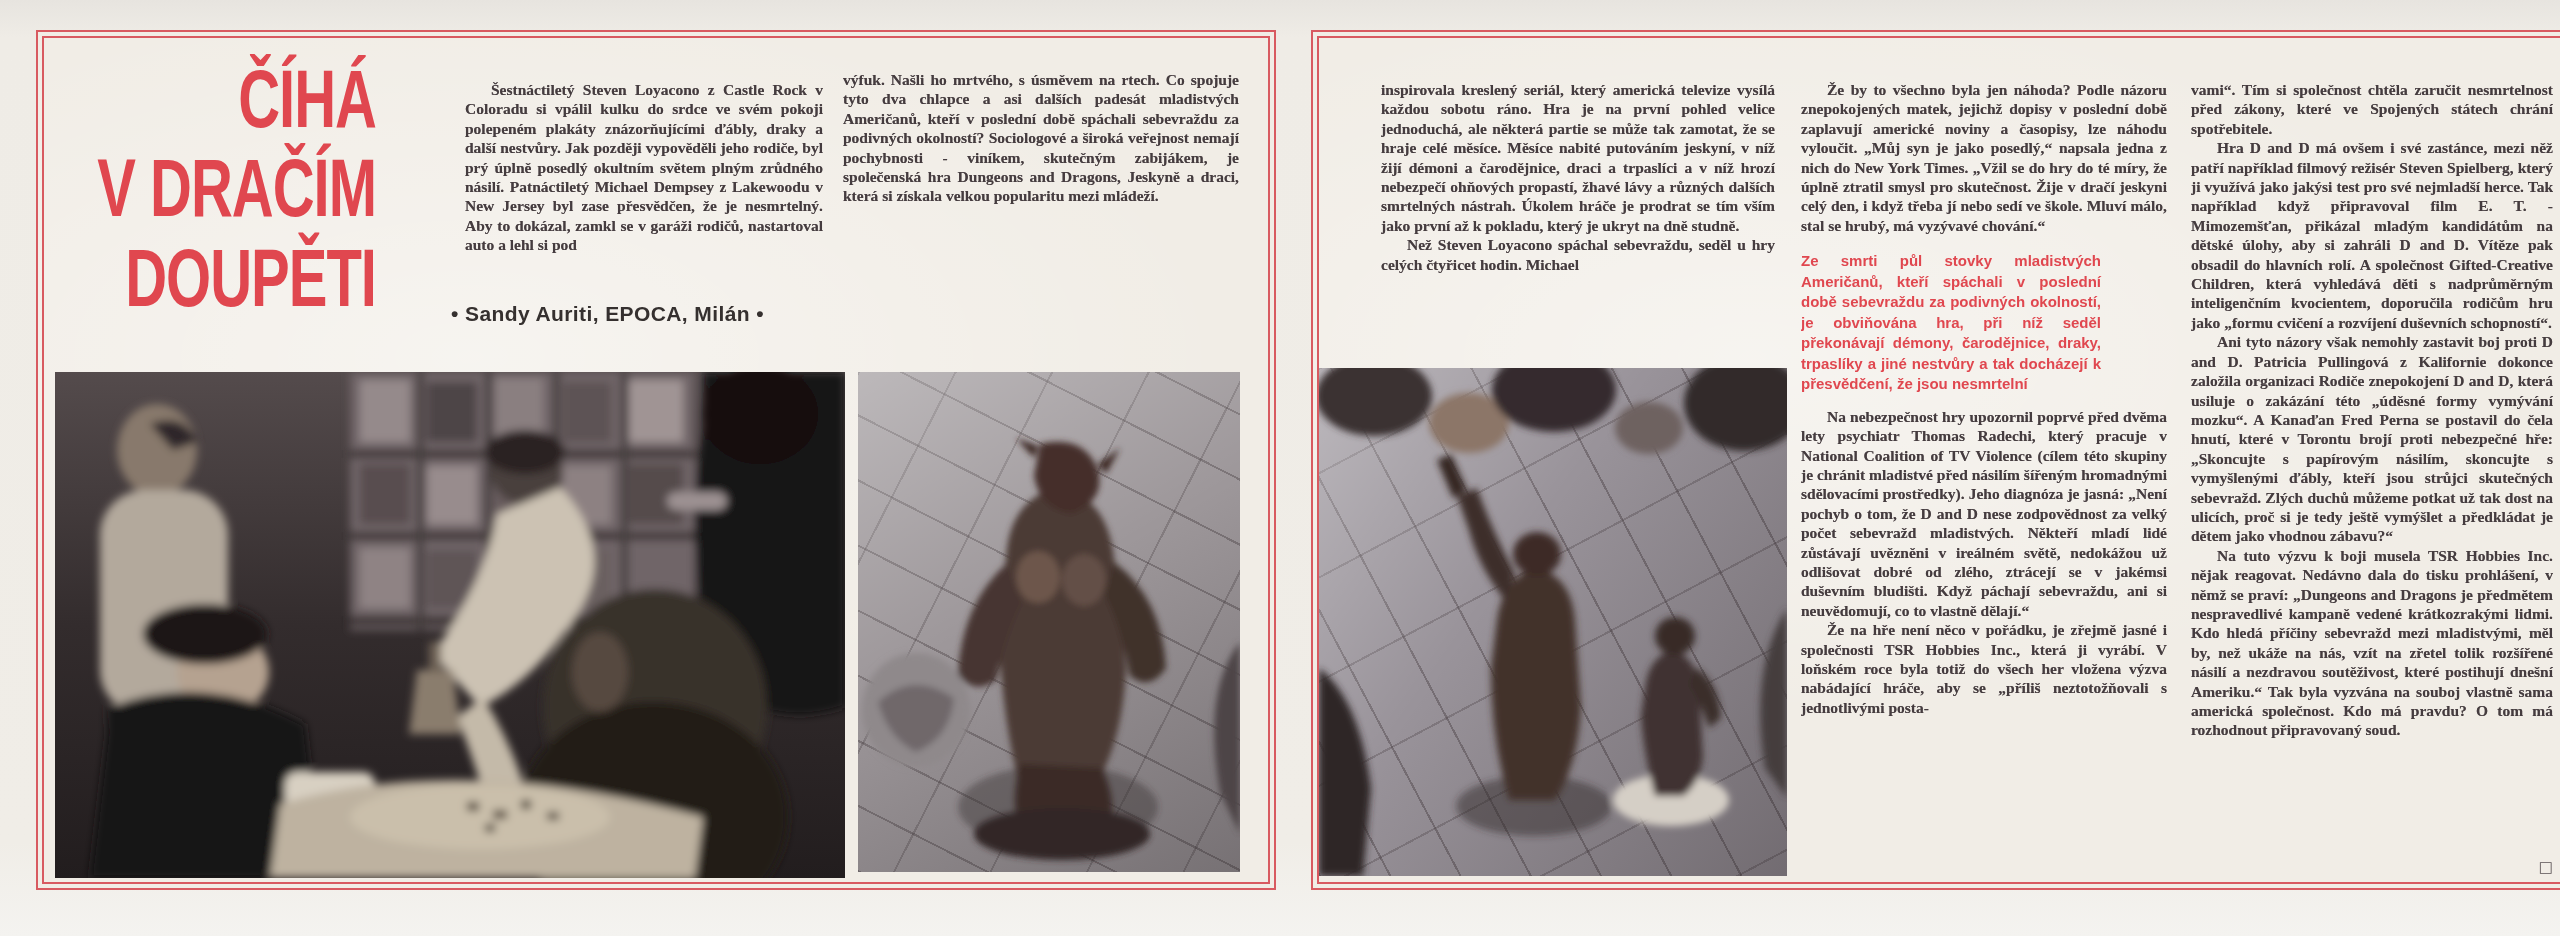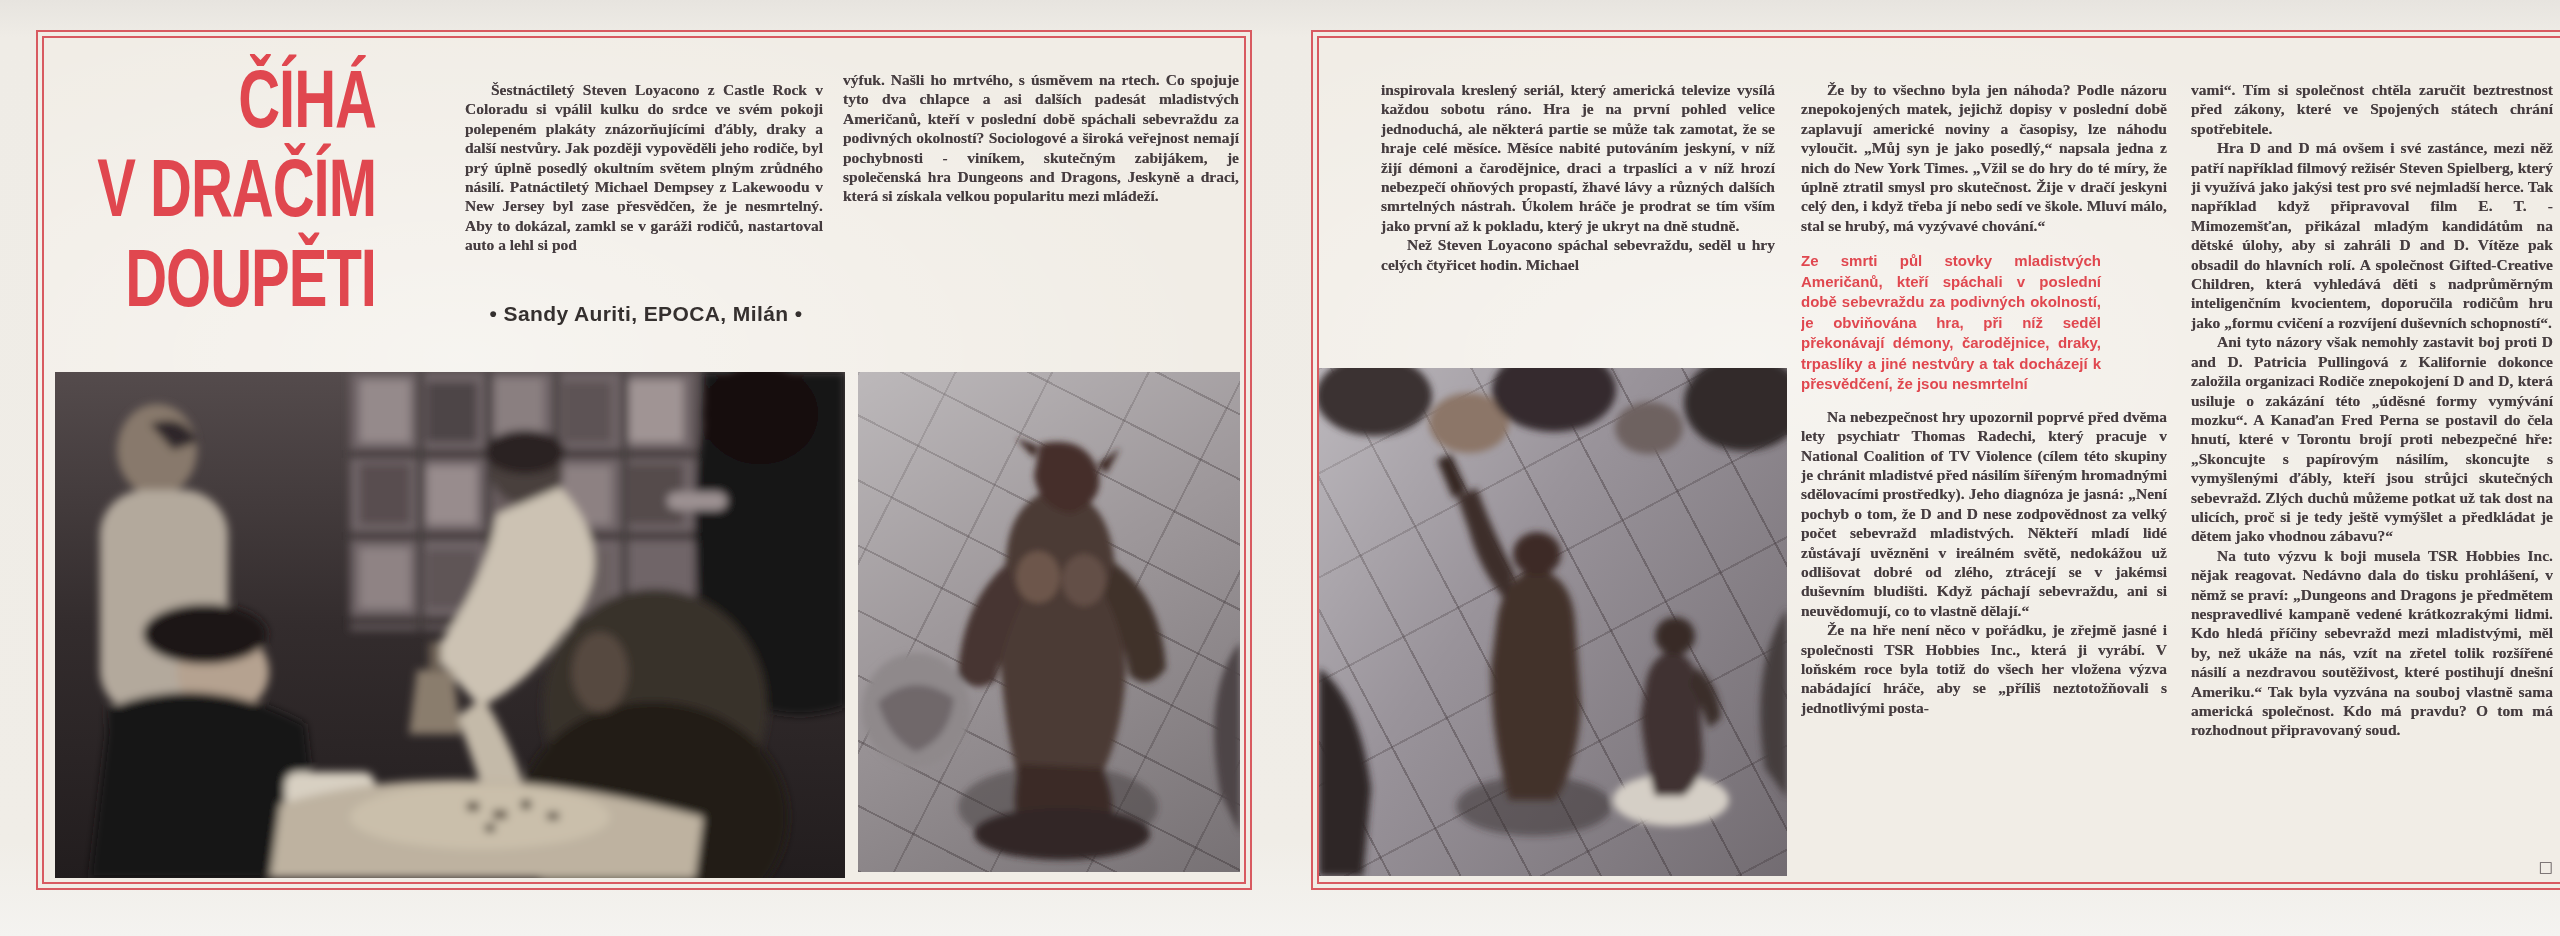--- a/index.html
+++ b/index.html
@@ -11,21 +11,21 @@
   html,body{margin:0;padding:0;}
   body{
     width:2560px;height:936px;position:relative;overflow:hidden;
     background:linear-gradient(180deg,#e7e4df 0%,#efece6 4%,#f0ede7 90%,#f4f3f0 100%);
     font-family:"Liberation Serif",serif;
   }
   .page{
     position:absolute;top:30px;height:860px;background:var(--paper);
     background-image:radial-gradient(1100px 520px at 35% 38%, rgba(255,255,255,.4), rgba(255,255,255,0) 70%);
   }
-  .page.left{left:36px;width:1216px;}
+  .page.left{left:36px;width:1216px;padding-left:24px;}
   .page.right{left:1311px;width:1262px;}
   .frame-outer{position:absolute;inset:0;border:2px solid var(--rule);pointer-events:none;}
   .frame-inner{position:absolute;inset:6px;border:2px solid var(--rule);pointer-events:none;}
 
   .title{
     position:absolute;left:18px;top:24px;width:322px;margin:0;
     font-family:"Liberation Sans",sans-serif;font-weight:bold;
     font-size:58px;line-height:64px;letter-spacing:-1px;
     color:var(--accent);text-align:right;
     transform:scaleY(1.40);transform-origin:top center;
@@ -37,21 +37,21 @@
     margin:0;text-align:justify;
     font-size:15.5px;line-height:19.4px;font-weight:bold;
     color:var(--ink);
     text-shadow:0 0 .5px rgba(69,60,63,.55);
   }
   .col p.indent{text-indent:26px;}
 
   .byline{
     position:absolute;left:415px;top:272px;width:390px;margin:0;
     font-family:"Liberation Sans",sans-serif;font-weight:bold;
-    font-size:21px;letter-spacing:.4px;color:#35302f;text-align:center;
+    font-size:21px;letter-spacing:.4px;color:#35302f;
   }
 
   .callout{
     width:300px;margin:16px 0 12px 0;text-align:justify;
     font-family:"Liberation Sans",sans-serif;font-weight:bold;
     font-size:15px;line-height:20.5px;color:var(--accent);
   }
 
   .endmark{
     position:absolute;right:0;bottom:4px;
@@ -247,21 +247,21 @@
     </figure>
 
     <div class="col col4">
       <p class="indent">Že by to všechno byla jen náhoda? Podle názoru znepokojených matek, jejichž dopisy v poslední době zaplavují americké noviny a časopisy, lze náhodu vyloučit. „Můj syn je jako posedlý,“ napsala jedna z nich do New York Times. „Vžil se do hry do té míry, že úplně ztratil smysl pro skutečnost. Žije v dračí jeskyni celý den, i když třeba jí nebo sedí ve škole. Mluví málo, stal se hrubý, má vyzývavé chování.“</p>
       <div class="callout">Ze smrti půl stovky mladistvých Američanů, kteří spáchali v poslední době sebevraždu za podivných okolností, je obviňována hra, při níž seděl překonávají démony, čarodějnice, draky, trpaslíky a jiné nestvůry a tak docházejí k přesvědčení, že jsou nesmrtelní</div>
       <p class="indent">Na nebezpečnost hry upozornil poprvé před dvěma lety psychiatr Thomas Radechi, který pracuje v National Coalition of TV Violence (cílem této skupiny je chránit mladistvé před násilím šířeným hromadnými sdělovacími prostředky). Jeho diagnóza je jasná: „Není pochyb o tom, že D and D nese zodpovědnost za velký počet sebevražd mladistvých. Někteří mladí lidé zůstávají uvězněni v ireálném světě, nedokážou už odlišovat dobré od zlého, ztrácejí se v jakémsi duševním bludišti. Když páchají sebevraždu, ani si neuvědomují, co to vlastně dělají.“</p>
       <p class="indent">Že na hře není něco v pořádku, je zřejmě jasné i společnosti TSR Hobbies Inc., která ji vyrábí. V loňském roce byla totiž do všech her vložena výzva nabádající hráče, aby se „příliš neztotožňovali s jednotlivými posta-</p>
     </div>
 
     <div class="col col5">
-      <p>vami“. Tím si společnost chtěla zaručit beztrestnost před zákony, které ve Spojených státech chrání spotřebitele.</p>
+      <p>vami“. Tím si společnost chtěla zaručit nesmrtelnost před zákony, které ve Spojených státech chrání spotřebitele.</p>
       <p class="indent">Hra D and D má ovšem i své zastánce, mezi něž patří například filmový režisér Steven Spielberg, který ji využívá jako jakýsi test pro své nejmladší herce. Tak například když připravoval film E. T. - Mimozemšťan, přikázal mladým kandidátům na dětské úlohy, aby si zahráli D and D. Vítěze pak obsadil do hlavních rolí. A společnost Gifted-Creative Children, která vyhledává děti s nadprůměrným inteligenčním kvocientem, doporučila rodičům hru jako „formu cvičení a rozvíjení duševních schopností“.</p>
       <p class="indent">Ani tyto názory však nemohly zastavit boj proti D and D. Patricia Pullingová z Kalifornie dokonce založila organizaci Rodiče znepokojení D and D, která usiluje o zakázání této „úděsné formy vymývání mozku“. A Kanaďan Fred Perna se postavil do čela hnutí, které v Torontu brojí proti nebezpečné hře: „Skoncujte s papírovým násilím, skoncujte s vymyšlenými ďábly, kteří jsou strůjci skutečných sebevražd. Zlých duchů můžeme potkat už tak dost na ulicích, proč si je tedy ještě vymýšlet a předkládat je dětem jako vhodnou zábavu?“</p>
       <p class="indent">Na tuto výzvu k boji musela TSR Hobbies Inc. nějak reagovat. Nedávno dala do tisku prohlášení, v němž se praví: „Dungeons and Dragons je předmětem nespravedlivé kampaně vedené krátkozrakými lidmi. Kdo hledá příčiny sebevražd mezi mladistvými, měl by, než ukáže na nás, vzít na zřetel tolik rozšířené násilí a nezdravou soutěživost, které postihují dnešní Ameriku.“ Tak byla vyzvána na souboj vlastně sama americká společnost. Kdo má pravdu? O tom má rozhodnout připravovaný soud.</p>
       <span class="endmark">□</span>
     </div>
   </section>
 
 </div>
 
 </body></html>

